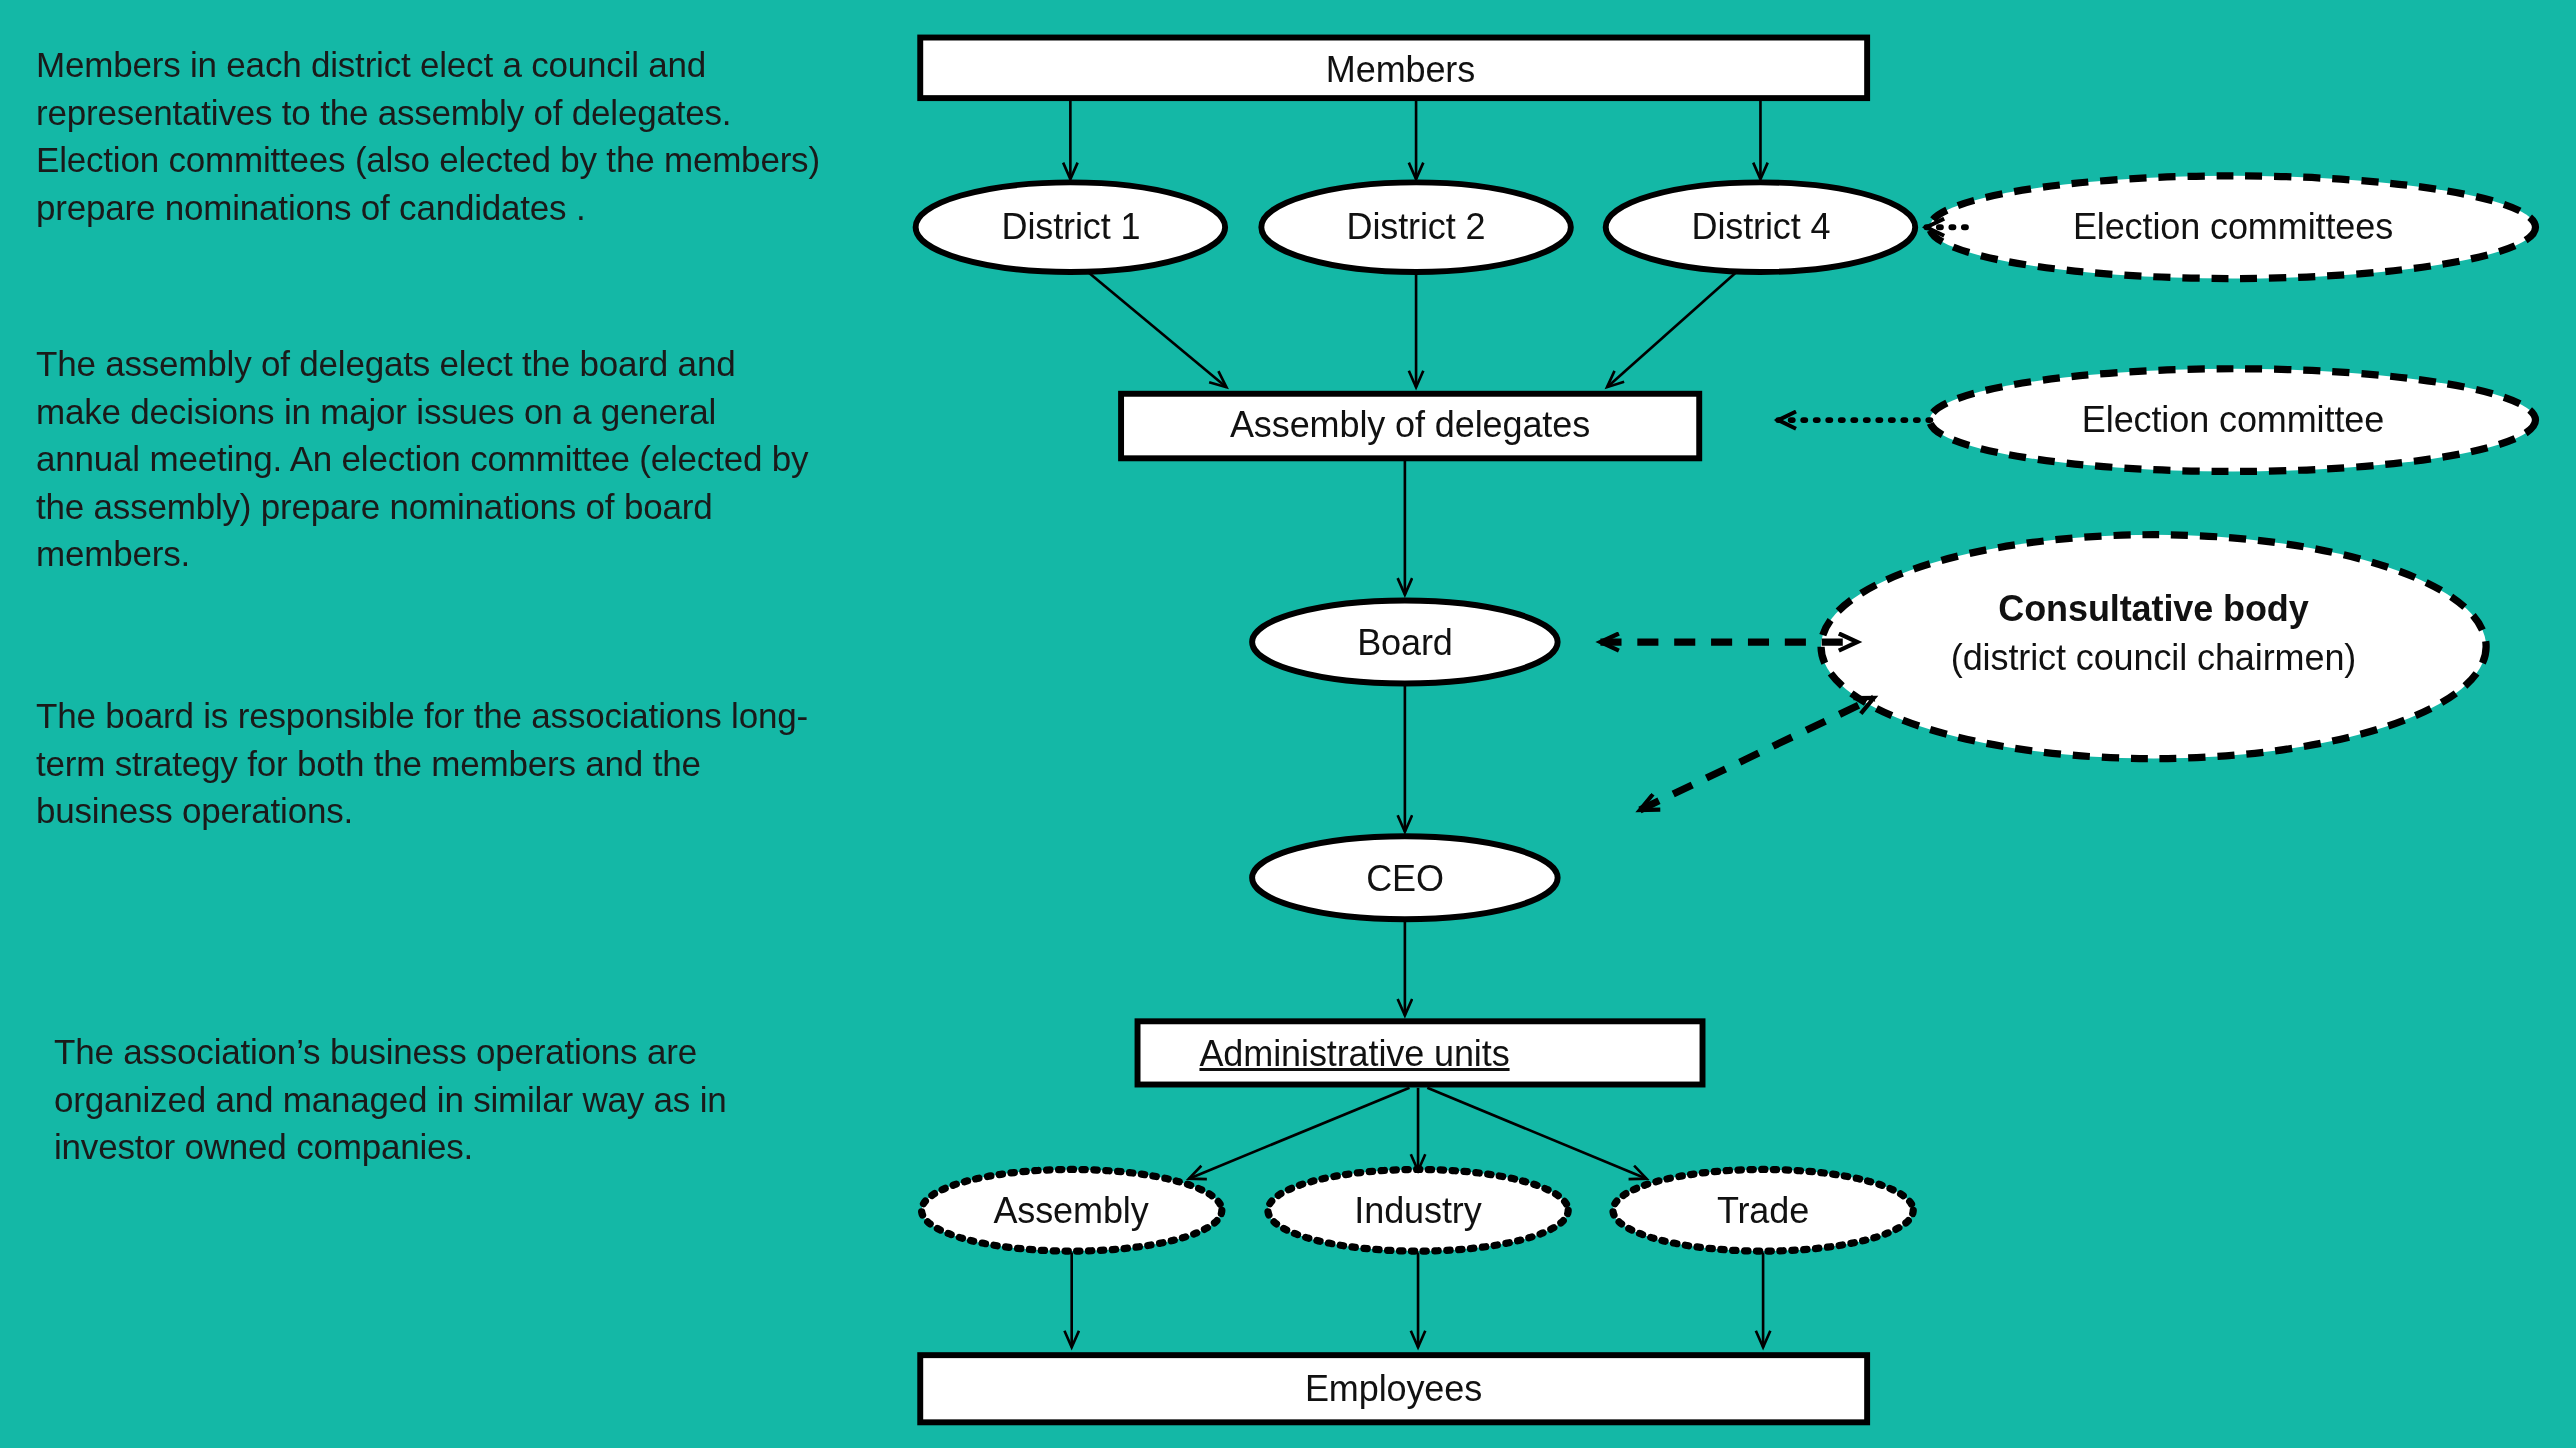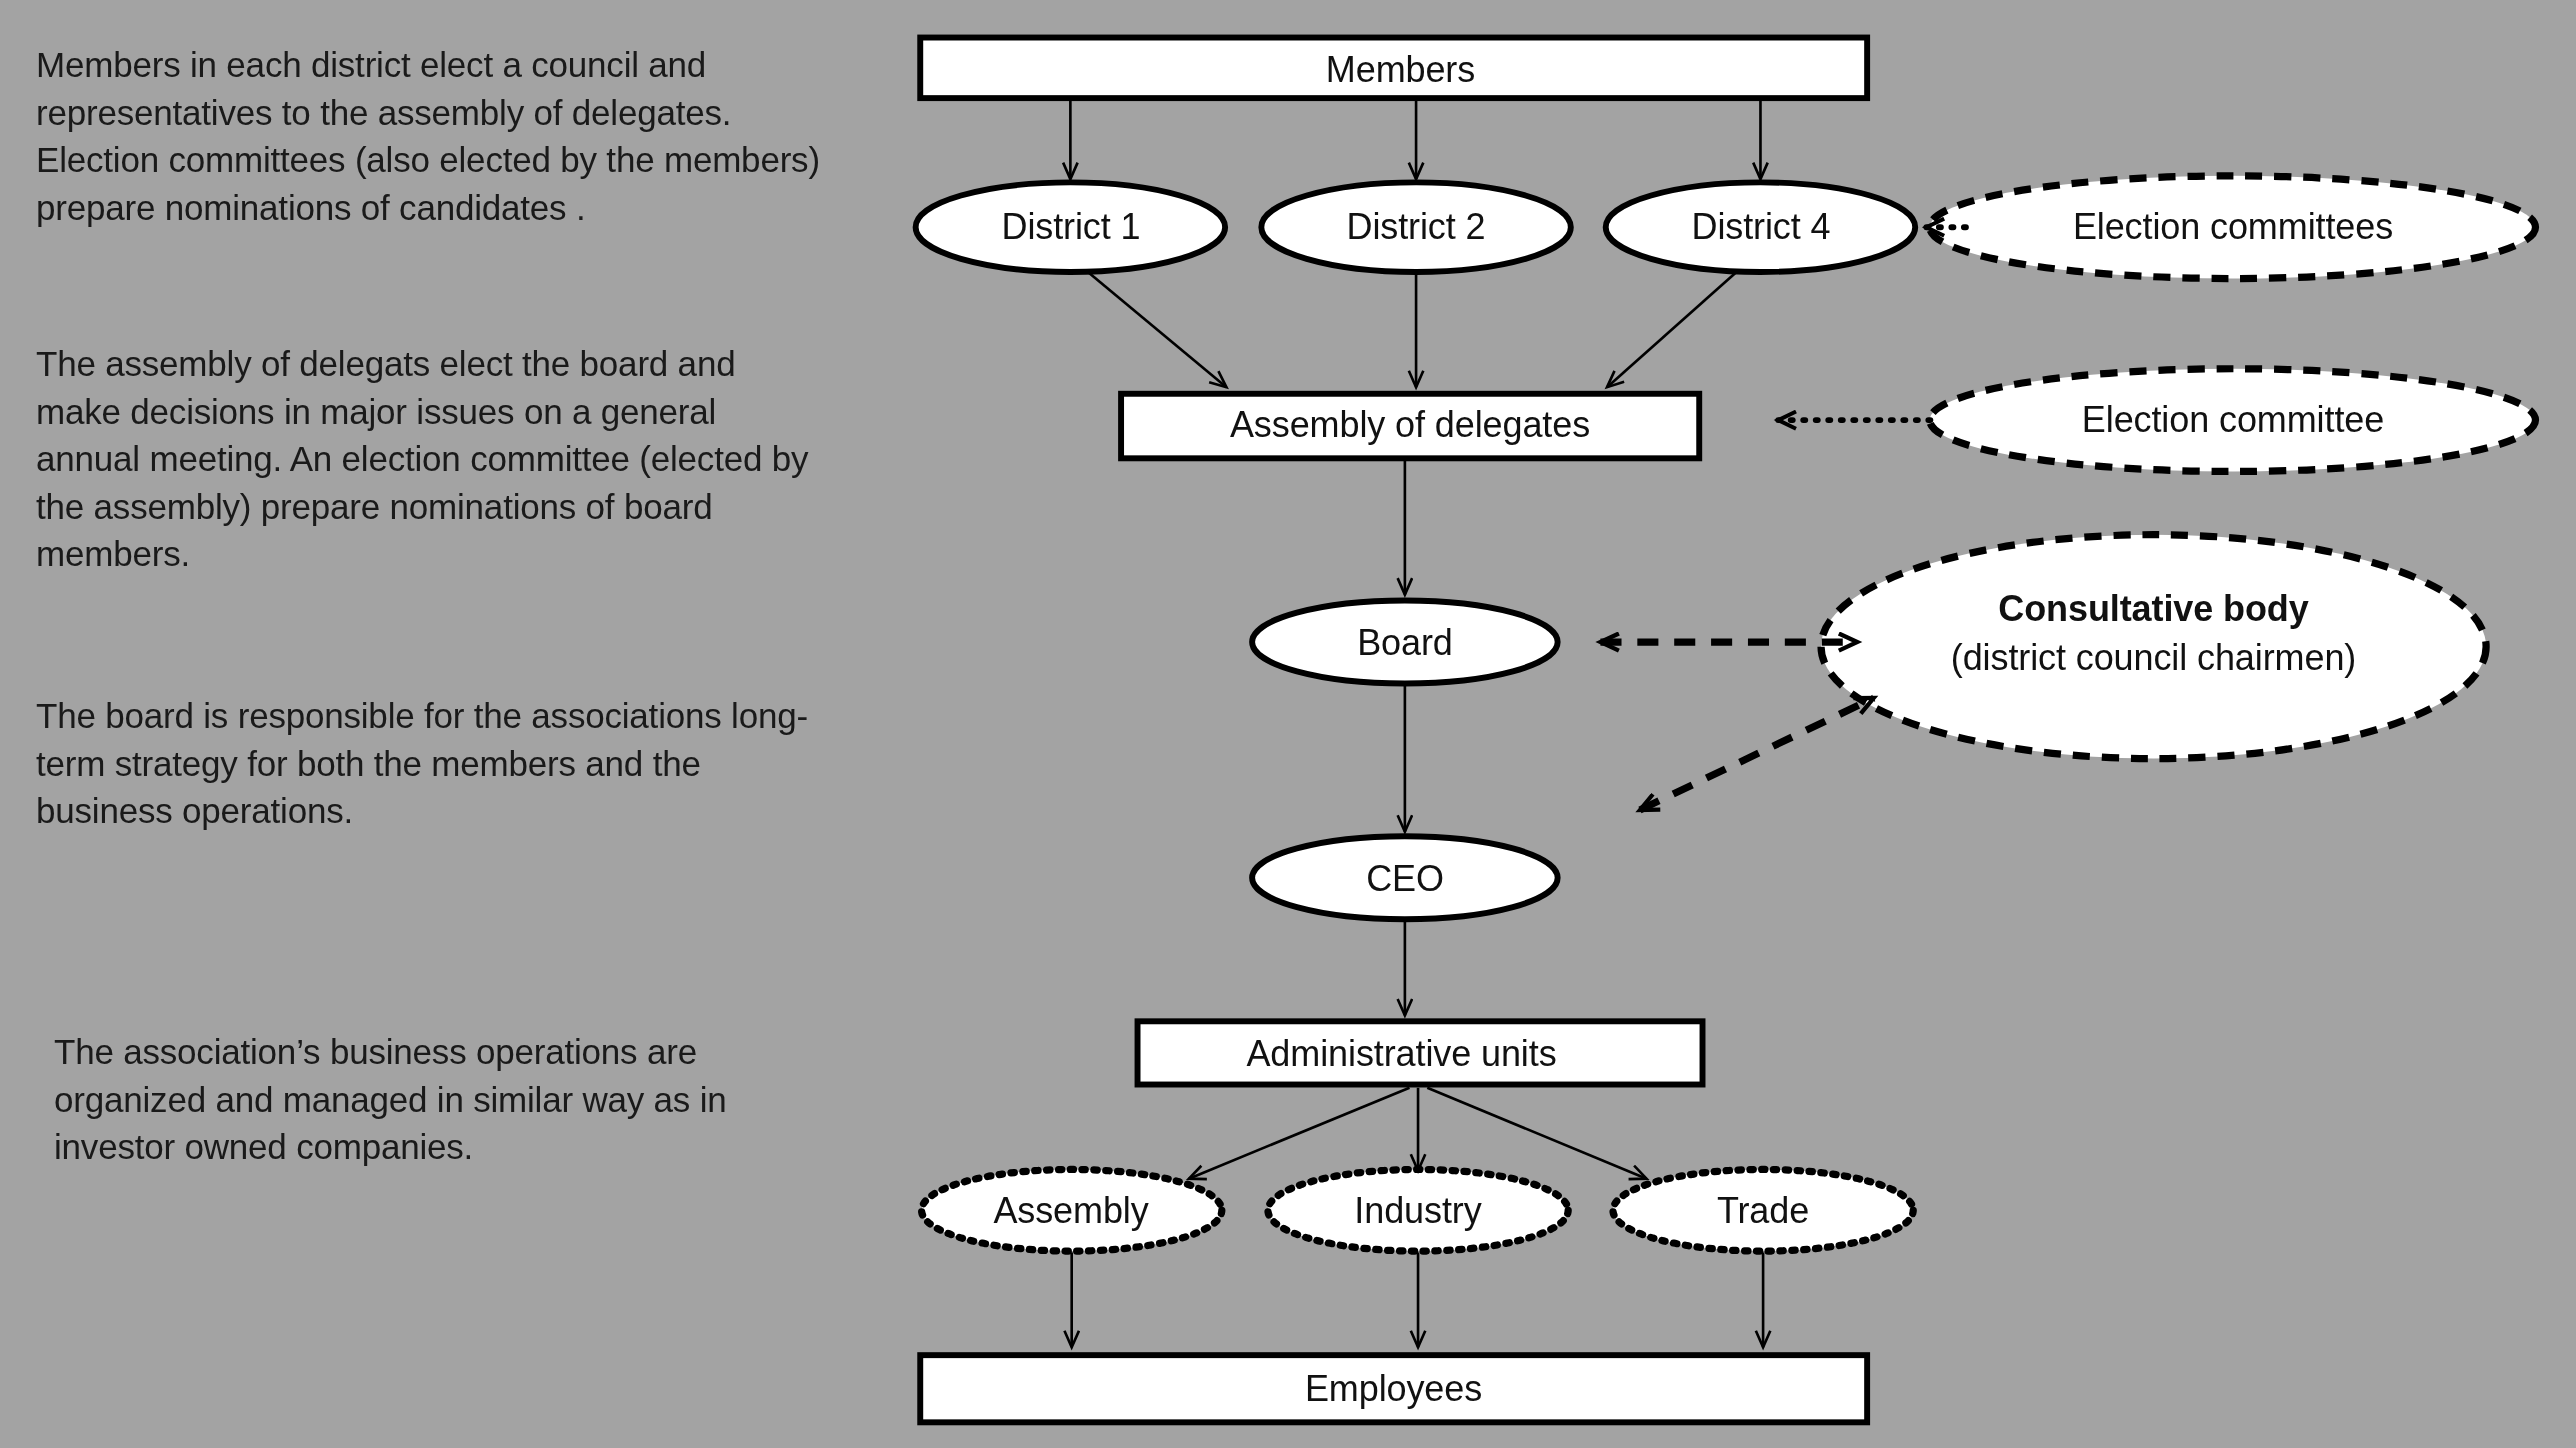--- a/index.html
+++ b/index.html
@@ -9,21 +9,21 @@
     background: #ffffff;
   }
   body {
     font-family: "Liberation Sans", sans-serif;
     color: #000000;
   }
   #page {
     position: relative;
     width: 2576px;
     height: 1448px;
-    background: #a3a3a3;
+    background: #14b8a6;
     overflow: hidden;
   }
 
   
   #text-column {
     position: absolute;
     left: 0;
     top: 0;
     width: 856px;
     height: 1448px;
@@ -167,21 +167,21 @@
 
   <div class="node-label" style="left:1121px; top:404px; width:578px;">Assembly of delegates</div>
 
   <div class="node-label" style="left:1252px; top:622px; width:306px;">Board</div>
 
   <div class="node-label" style="left:1821px; top:588px; width:665px;font-weight:bold;">Consultative body</div>
   <div class="node-label" style="left:1821px; top:637px; width:665px;">(district council chairmen)</div>
 
   <div class="node-label" style="left:1252px; top:858px; width:306px;">CEO</div>
 
-  <div class="node-label" style="left:1119px; top:1033px; width:565px;">Administrative units</div>
+  <div class="node-label" style="left:1072px; top:1033px; width:565px;text-decoration:underline;">Administrative units</div>
 
   <div class="node-label" style="left:921px; top:1190px; width:300px;">Assembly</div>
   <div class="node-label" style="left:1268px; top:1190px; width:300px;">Industry</div>
   <div class="node-label" style="left:1613px; top:1190px; width:300px;">Trade</div>
 
   <div class="node-label" style="left:920px; top:1368px; width:947px;">Employees</div>
 
 </div>
 
 

